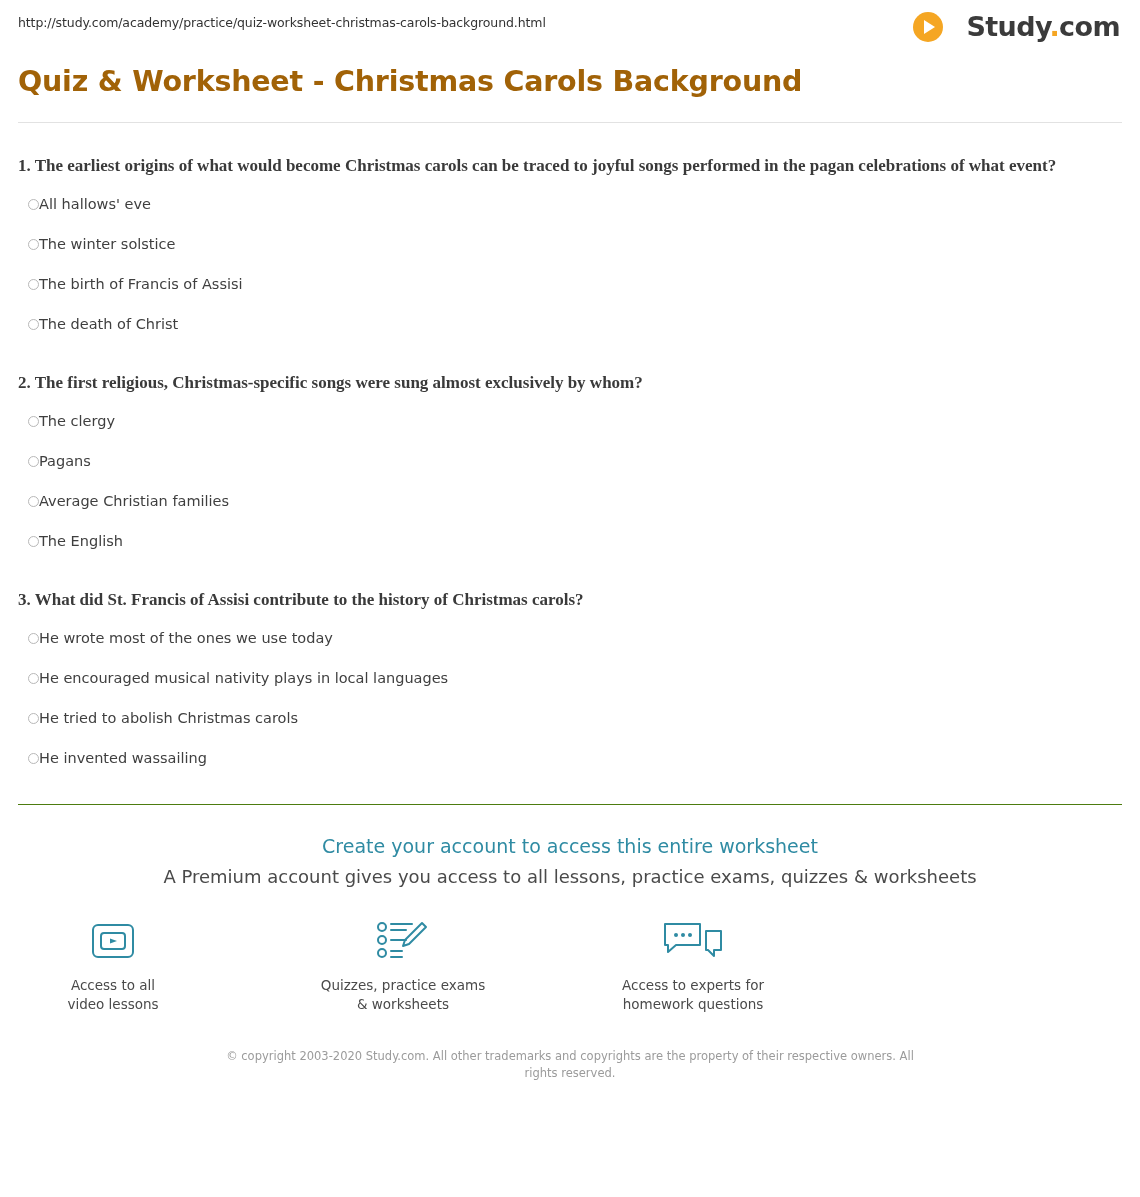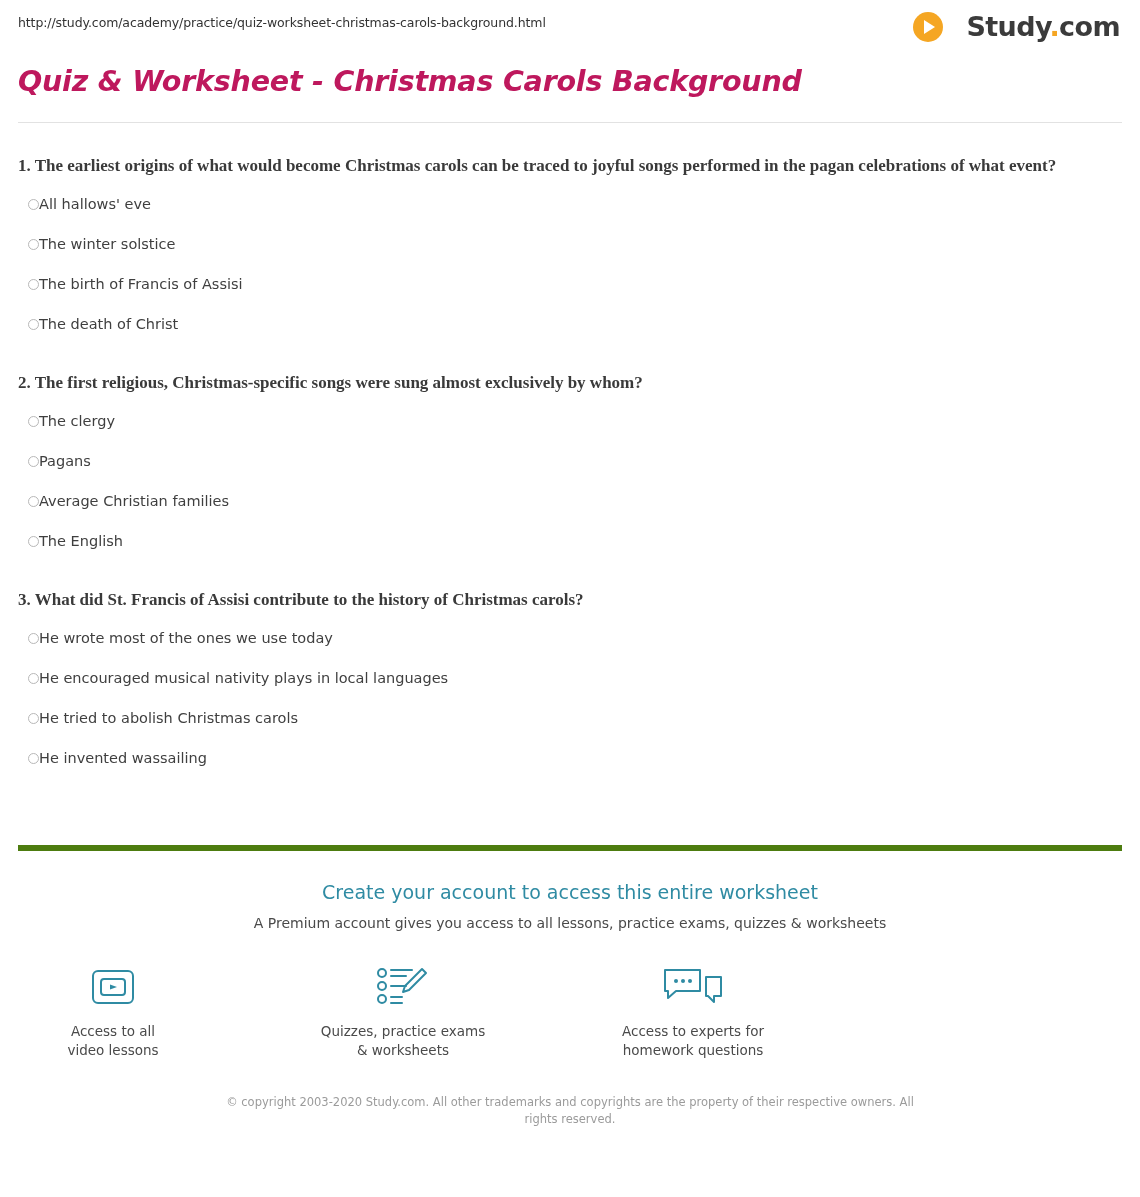--- a/index.html
+++ b/index.html
@@ -67,25 +67,24 @@
     color: #3b3b3b;
     letter-spacing: -0.6px;
     line-height: 30px;
   }
   .logo-text .dot { color: #f5a623; }
 
   
   h1.page-title {
     font-size: 28.5px;
     font-weight: bold;
-    color: #be185d;
+    color: #a16207;
     margin: 18px 0 0 0;
     letter-spacing: -0.2px;
     line-height: 36px;
-    font-style: italic;
   }
   .rule {
     border: 0;
     border-top: 1px solid #e2e2e2;
     margin: 22px 0 0 0;
   }
 
   
   .questions { padding-top: 4px; }
   .question-block { margin-top: 26px; }
@@ -113,33 +112,33 @@
     height: 11px;
     border: 1px solid #b8b8b8;
     border-radius: 50%;
     flex: 0 0 auto;
     background: #fff;
     display: inline-block;
   }
 
   
   .promo {
-    margin-top: 67px;
-    border-top: 6px solid #4d7c0f;
+    margin-top: 26px;
+    border-top: 1px solid #4d7c0f;
     padding-top: 28px;
     text-align: center;
   }
   .promo-title {
     font-size: 19px;
     color: #2f8ba3;
     line-height: 26px;
     margin: 0;
   }
   .promo-sub {
-    font-size: 14px;
+    font-size: 18px;
     color: #4a4a4a;
     margin: 8px 0 0 0;
     line-height: 20px;
   }
   .features {
     display: flex;
     justify-content: flex-start;
     gap: 100px;
     margin-top: 28px;
   }

